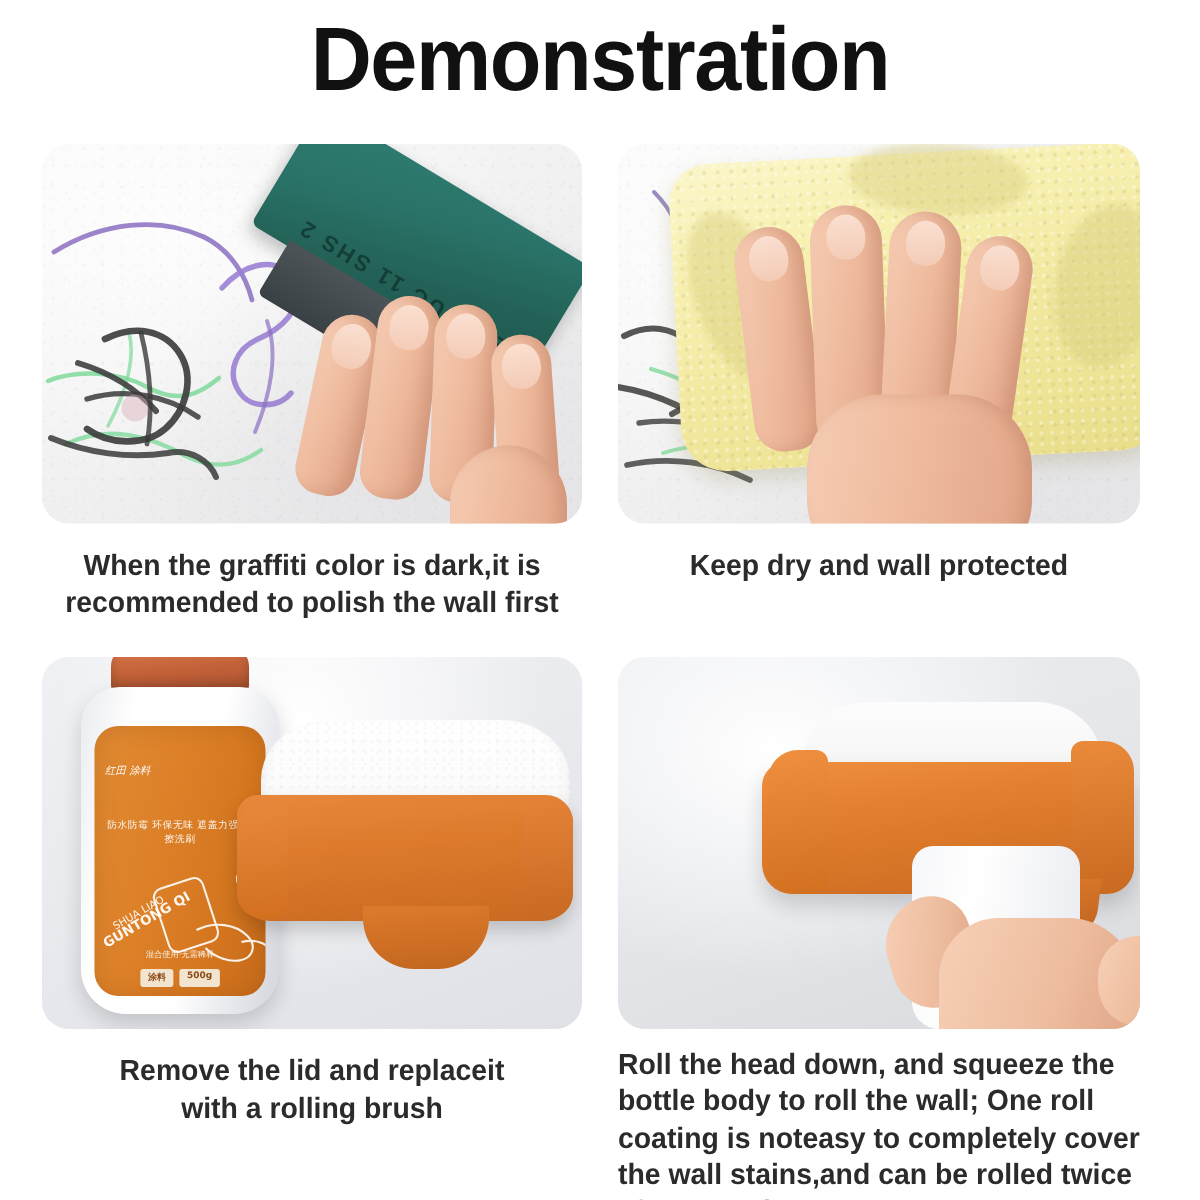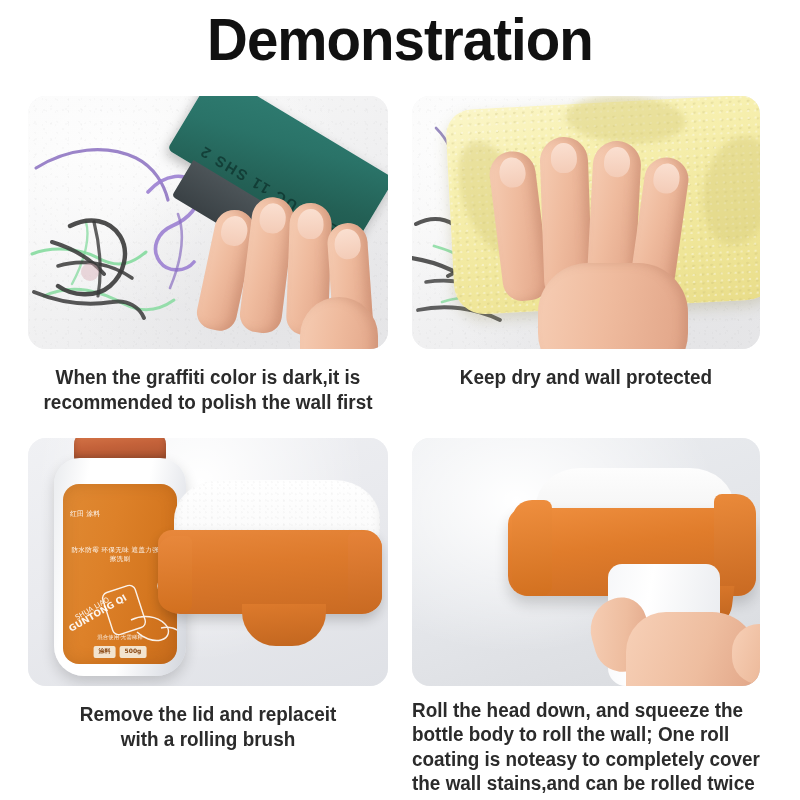--- a/index.html
+++ b/index.html
@@ -208,20 +208,21 @@
     color: #fff; font-size: 27px; font-weight: 700;
     letter-spacing: 1px;
     text-shadow: 0 1px 2px rgba(110,55,10,.4);
     font-family: "DejaVu Sans", sans-serif;
   }
   .label-badge-tl {
     position: absolute; left: 7px; top: 26px;
     color: #fff; font-size: 7px; line-height: 1.25;
     opacity: .95;
     font-family: "DejaVu Sans", sans-serif;
+    font-style: italic;
   }
   .label-sub {
     position: absolute; left: 8px; top: 62px; right: 8px;
     color: rgba(255,255,255,.92);
     font-size: 6.5px; letter-spacing: .4px;
     text-align: center;
     font-family: "DejaVu Sans", sans-serif;
   }
   .label-art { position: absolute; left: 6px; top: 78px; width: 128px; height: 86px; }
   .label-foot {

